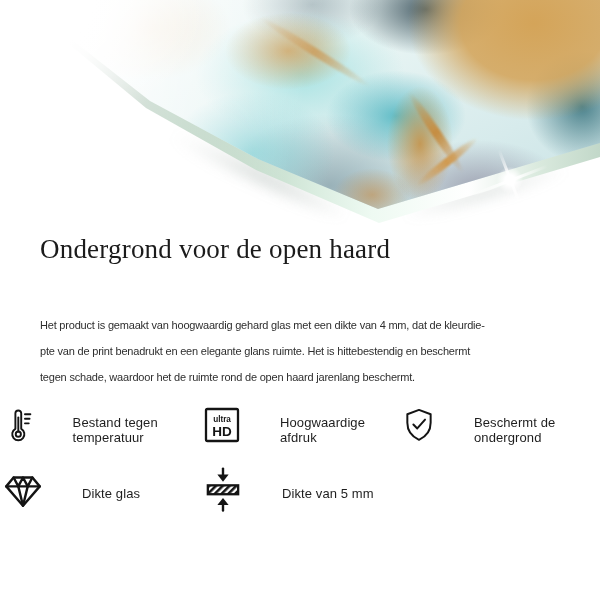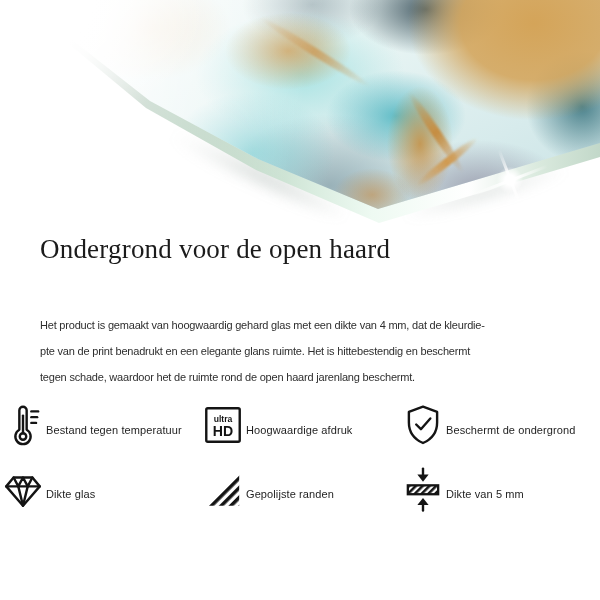--- a/index.html
+++ b/index.html
@@ -66,21 +66,21 @@
     font-weight:400; font-size:27px; line-height:33.5px; color:#1b1b1b; letter-spacing:.2px; }
   .desc { position:absolute; left:40px; top:312px; color:#2e2e2e; font-size:11px;
     line-height:26px; letter-spacing:-0.2px; }
   .desc span { display:block; white-space:nowrap; }
 
   
   .features { position:absolute; left:0; top:402px; width:600px; display:grid;
     grid-template-columns:200px 200px 200px; row-gap:18px; }
   .feature { display:flex; flex-direction:row; align-items:center; }
   .feature svg { width:46px; height:46px; display:block; }
-  .feature-label { margin-top:9px; font-size:11px; color:#1e1e1e; letter-spacing:.1px; }
+  .feature-label { margin-top:9px; font-size:13px; color:#1e1e1e; letter-spacing:.1px;margin-left:36px; }
   .icon-stroke { fill:none; stroke:#141414; stroke-width:2.3; stroke-linecap:round; stroke-linejoin:round; }
   .icon-text { fill:#141414; font-family:"Liberation Sans", sans-serif; font-weight:700; text-anchor:middle; }
 </style>
 </head>
 <body>
 
 <div class="stage">
 
   <div class="hero">
     <div class="panel-shadow-left"></div>
@@ -141,31 +141,20 @@
     <div class="feature">
       <svg viewBox="0 0 44 44">
         <path class="icon-stroke" d="M13 11 H31 L38 19.5 L22 38 L6 19.5 Z" stroke-width="2.2"></path>
         <line class="icon-stroke" x1="6" y1="19.5" x2="38" y2="19.5" stroke-width="1.9"></line>
         <path class="icon-stroke" d="M13 11 L17.5 19.5 L22 11 L26.5 19.5 L31 11" stroke-width="1.9"></path>
         <path class="icon-stroke" d="M17.5 19.5 L22 38 L26.5 19.5" stroke-width="1.9"></path>
       </svg>
       <div class="feature-label">Dikte glas</div>
     </div>
 
-    <div class="feature">
-      <svg viewBox="0 0 44 44">
-        <defs>
-          <pattern id="hatch-tri" width="6.6" height="6.6" patternUnits="userSpaceOnUse" patternTransform="rotate(45)">
-            <rect width="3.4" height="6.6" fill="#141414"></rect>
-          </pattern>
-        </defs>
-        <path d="M6.5 38 L37.5 7 L37.5 38 Z" fill="url(#hatch-tri)"></path>
-      </svg>
-      <div class="feature-label">Gepolijste randen</div>
-    </div>
 
     <div class="feature">
       <svg viewBox="0 0 44 44">
         <defs>
           <pattern id="hatch-bar" width="4.6" height="4.6" patternUnits="userSpaceOnUse" patternTransform="rotate(45)">
             <rect width="2.4" height="4.6" fill="#141414"></rect>
           </pattern>
         </defs>
         <line class="icon-stroke" x1="22" y1="2.5" x2="22" y2="8.5" stroke-width="2.6"></line>
         <polygon points="16.6,8.2 27.4,8.2 22,15" fill="#141414"></polygon>

